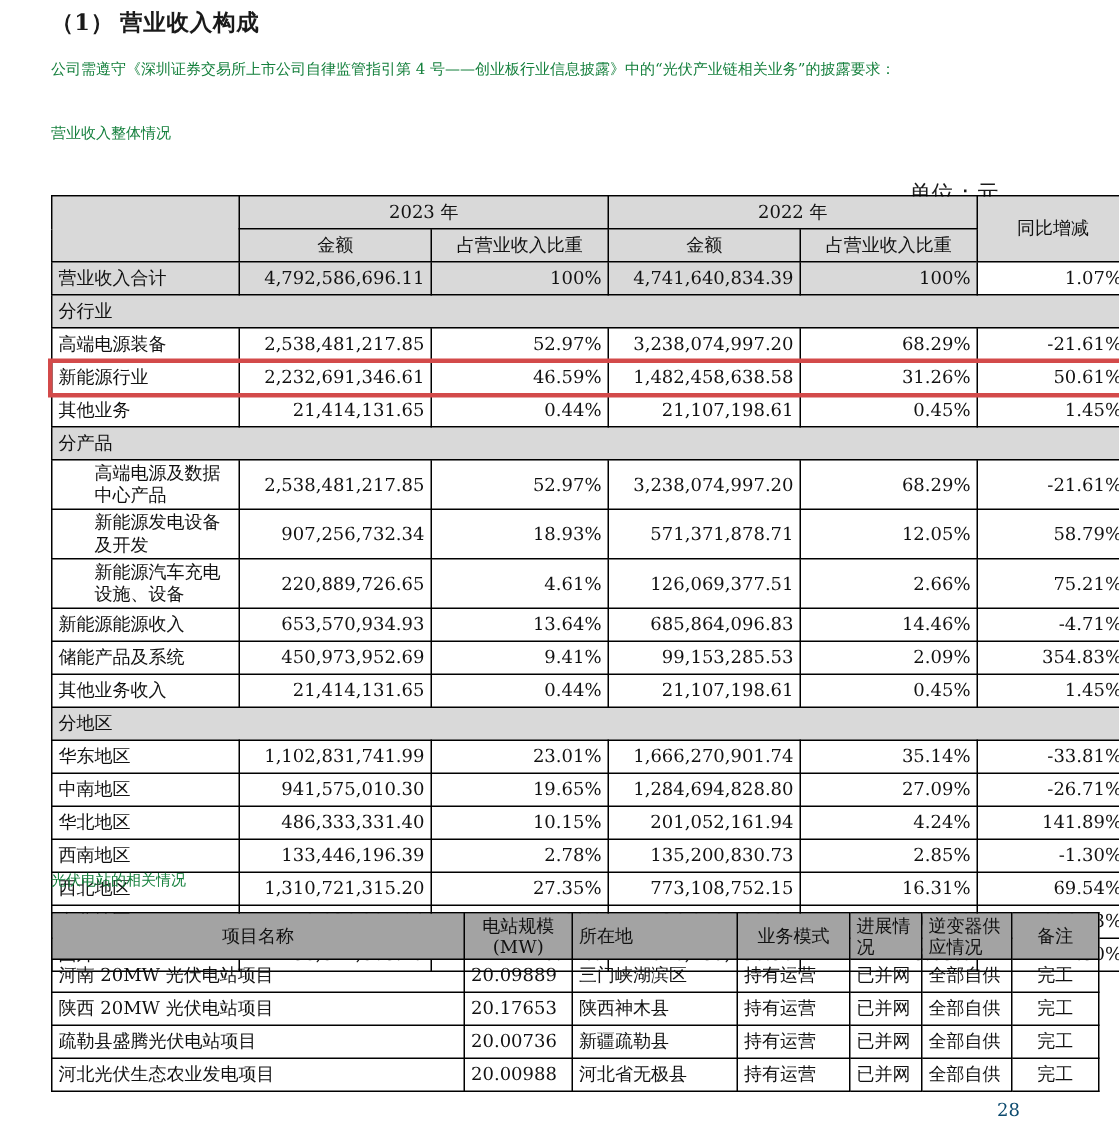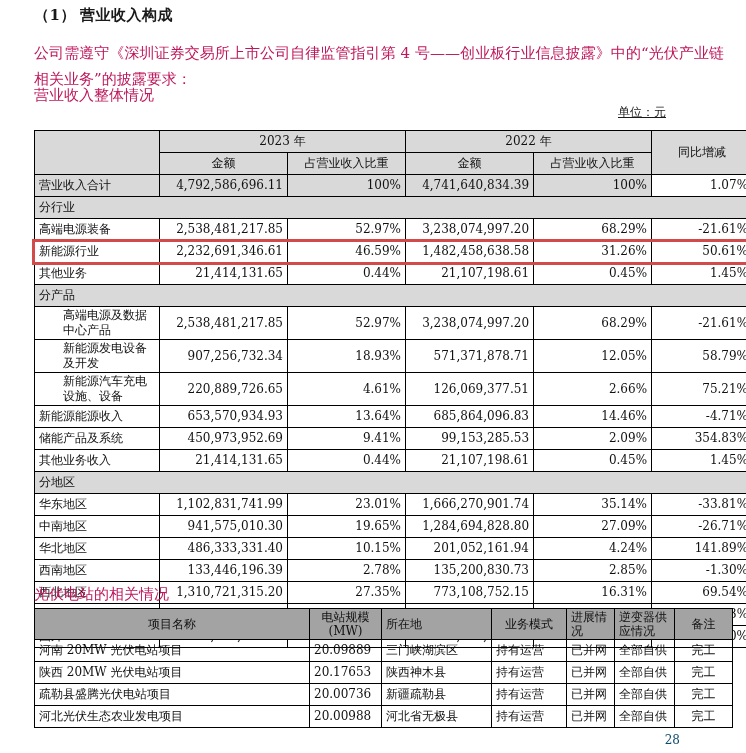--- a/index.html
+++ b/index.html
@@ -30,41 +30,40 @@
     font-size: 15px;
     font-weight: bold;
     letter-spacing: 0.5px;
     white-space: nowrap;
   }
   .heading .num { margin-right: 4px; }
 
   
   .para {
     position: absolute;
-    font-size: 15px;
-    line-height: 26px;
-    color: #be185d;
+    font-size: 10px;
+    line-height: 14px;
+    color: #15803d;
   }
   #para-disclosure {
     left: 34px;
     top: 40px;
     width: 690px;
     text-align: justify;
   }
   #para-overview {
     left: 34px;
     top: 84px;
     font-family: Liberation Mono, monospace;
   }
   #unit-label {
     position: absolute;
     right: 34px;
-    top: 104px;
-    font-size: 12px;
-    text-decoration: underline;
+    top: 120px;
+    font-size: 15px;
   }
   #para-station {
     left: 34px;
     top: 581px;
   }
 
   
   table {
     border-collapse: collapse;
     table-layout: fixed;

